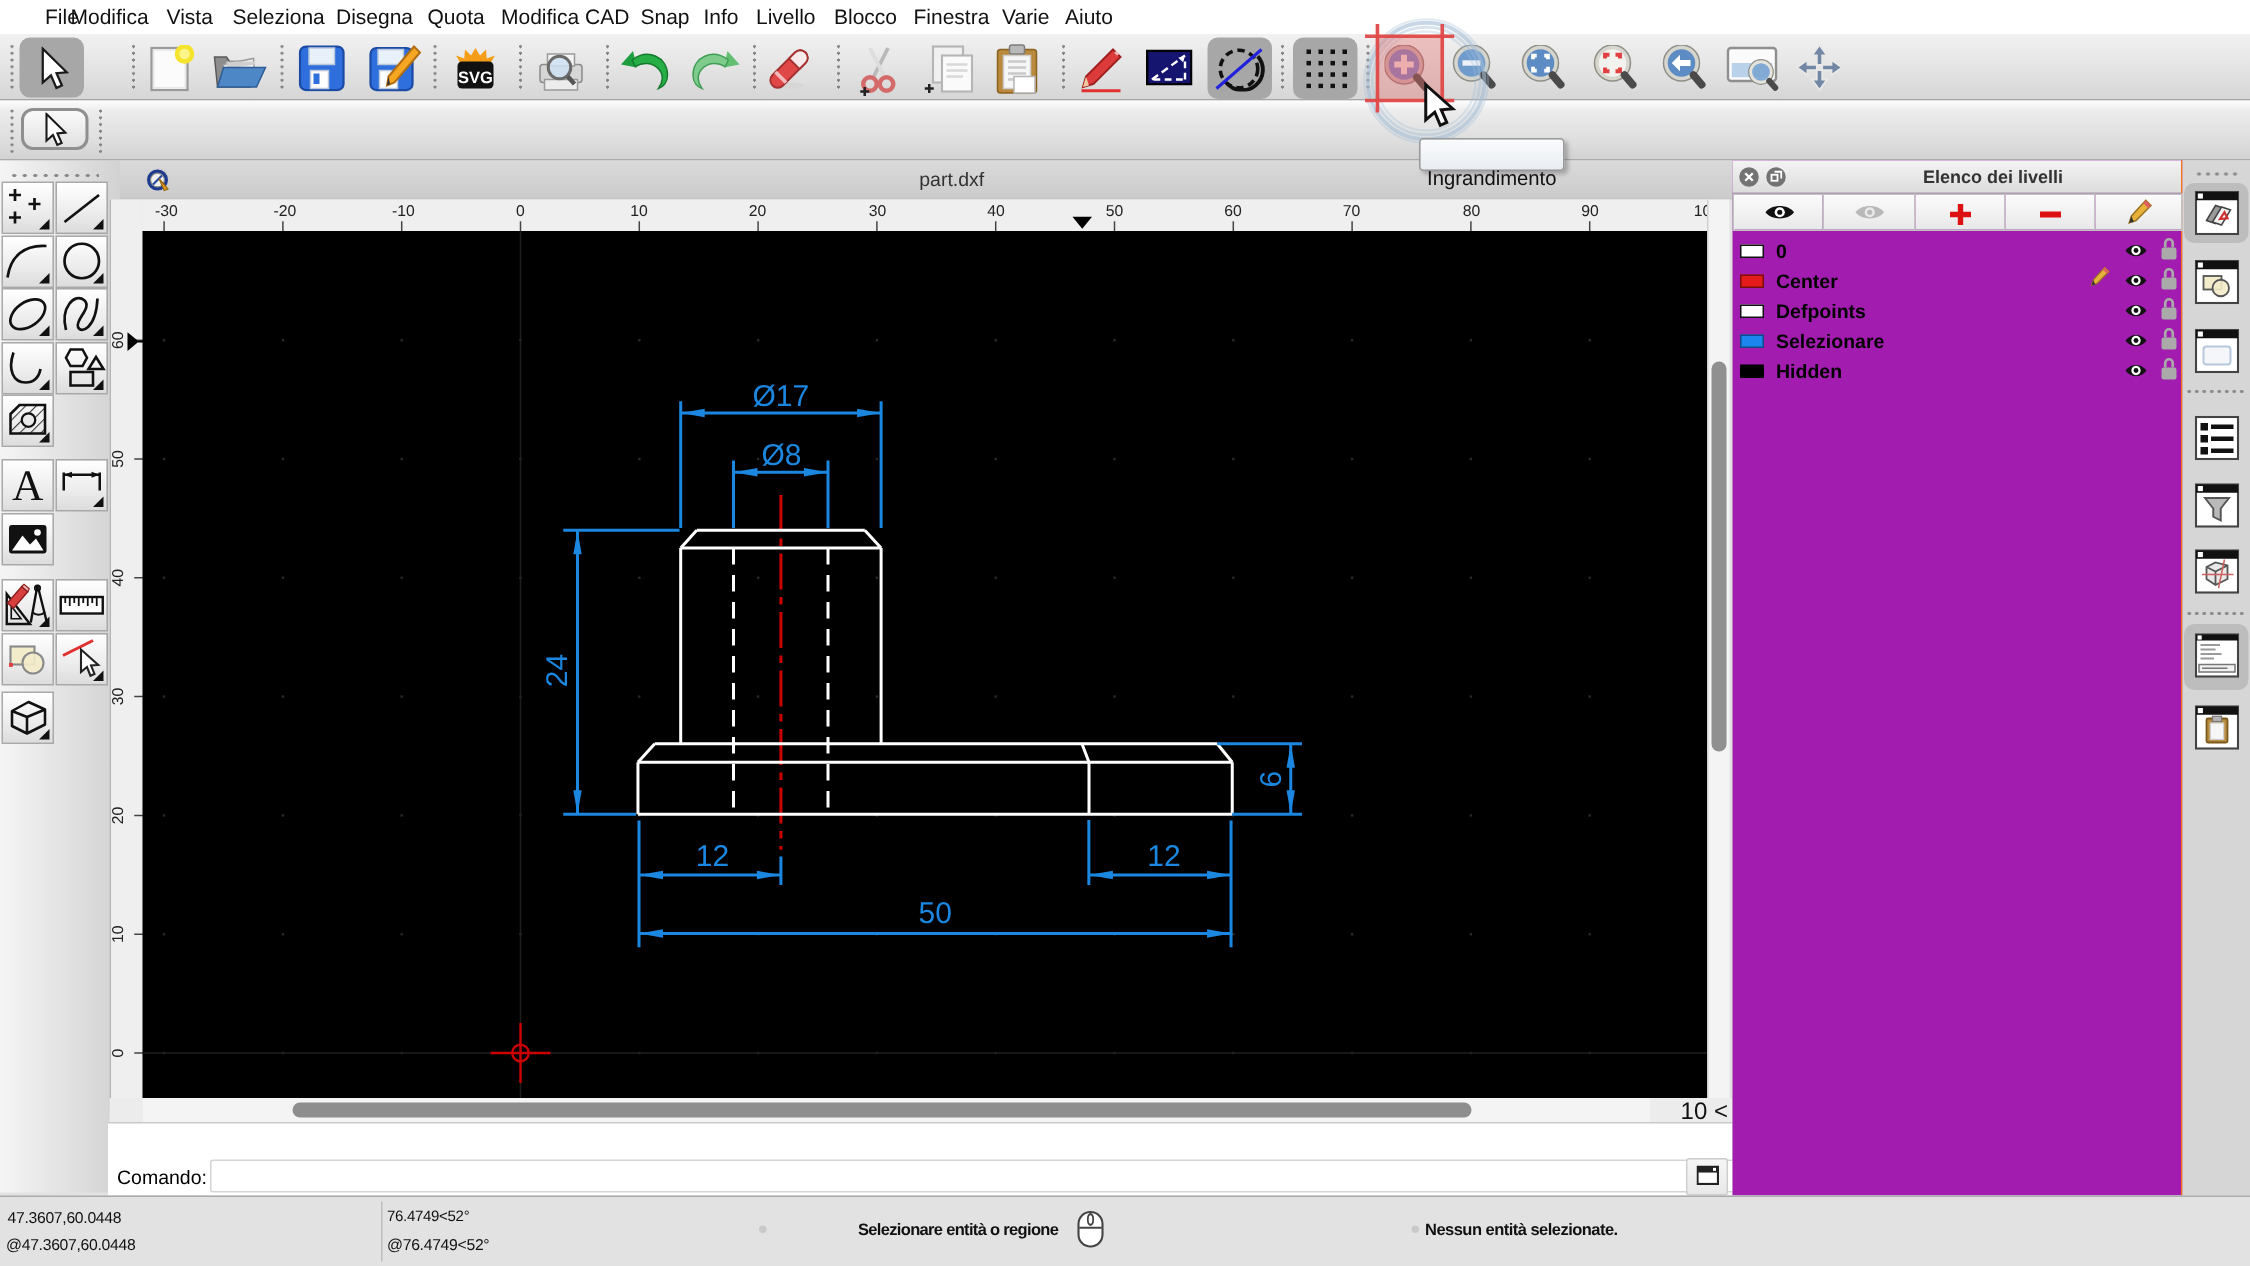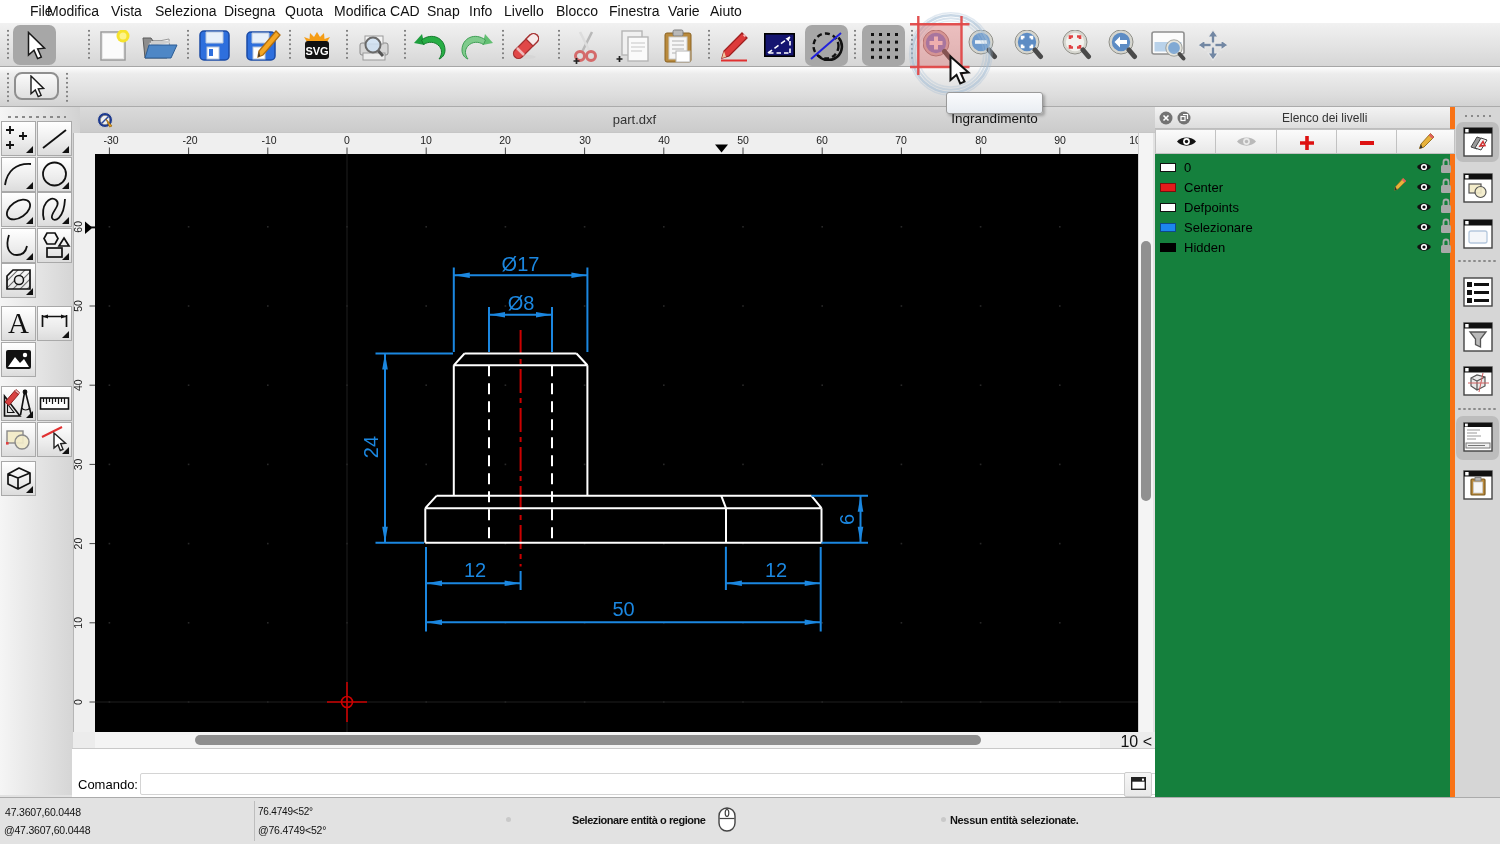--- a/index.html
+++ b/index.html
@@ -42,21 +42,21 @@
   .tri:after { content:""; position:absolute; right:2px; bottom:2px; border-left:7px solid transparent; border-bottom:7px solid #111; }
 
   
   #cmddock { left:72px; top:748px; width:1083px; height:49px; background:#fff; border-top:1px solid #c9c9c9;}
   #cmdhist { position:absolute; left:0; top:0; width:100%; height:22px; border-bottom:1px solid #dcdcdc;
     font-size:13px; padding:3px 0 0 6px; color:#1212c8; }
   #cmdline { position:absolute; left:0; top:22px; width:100%; height:27px; font-size:13px; }
 
   
   #rightdock { left:1155px; top:107px; width:345px; height:690px; background:#d6d6d6; }
-  #lpanel { position:absolute; left:0; top:0; width:300px; height:690px; background:#15803d; border-right:5px solid #f97316;}
+  #lpanel { position:absolute; left:0; top:0; width:300px; height:690px; background:#a21caf; border-right:1px solid #f97316;font-weight:bold;}
   #lpanelhead { position:absolute; left:0; top:0; width:100%; height:22px;
     background:linear-gradient(#f3f3f3,#dddddd); border-bottom:1px solid #bdbdbd; font-size:12px; color:#333;}
   .lbtn { position:absolute; top:22px; height:25px; background:linear-gradient(#fbfbfb,#e8e8e8);
     border:1px solid #c2c2c2; border-left:none; }
   #rstrip { position:absolute; left:300px; top:0; width:45px; height:690px; background:#d6d6d6; }
   .ritem { position:absolute; left:8px; width:30px; height:30px; }
 
   
   #statusbar { left:0; top:797px; width:1500px; height:47px; background:#e2e2e2; border-top:1px solid #ababab;
     font-size:11px; color:#111; }

